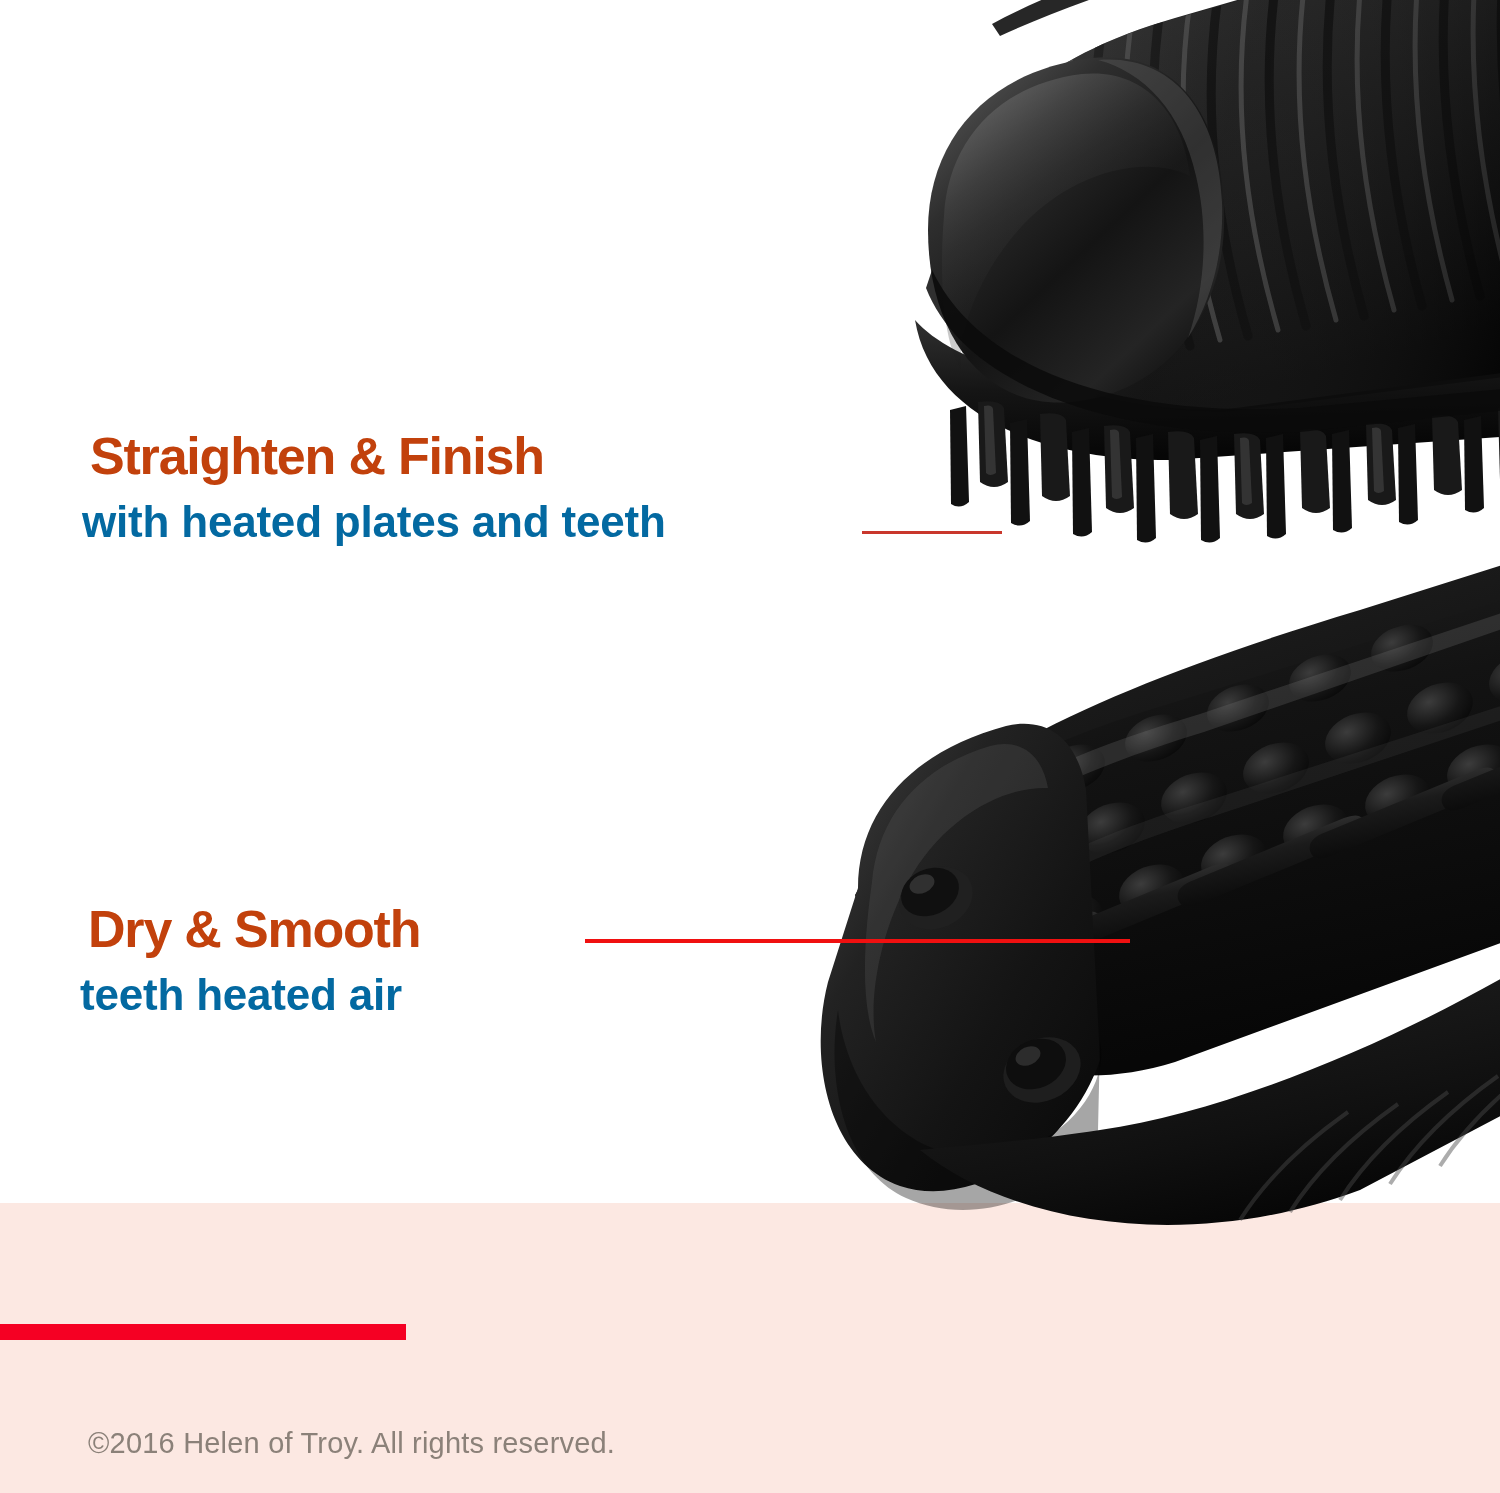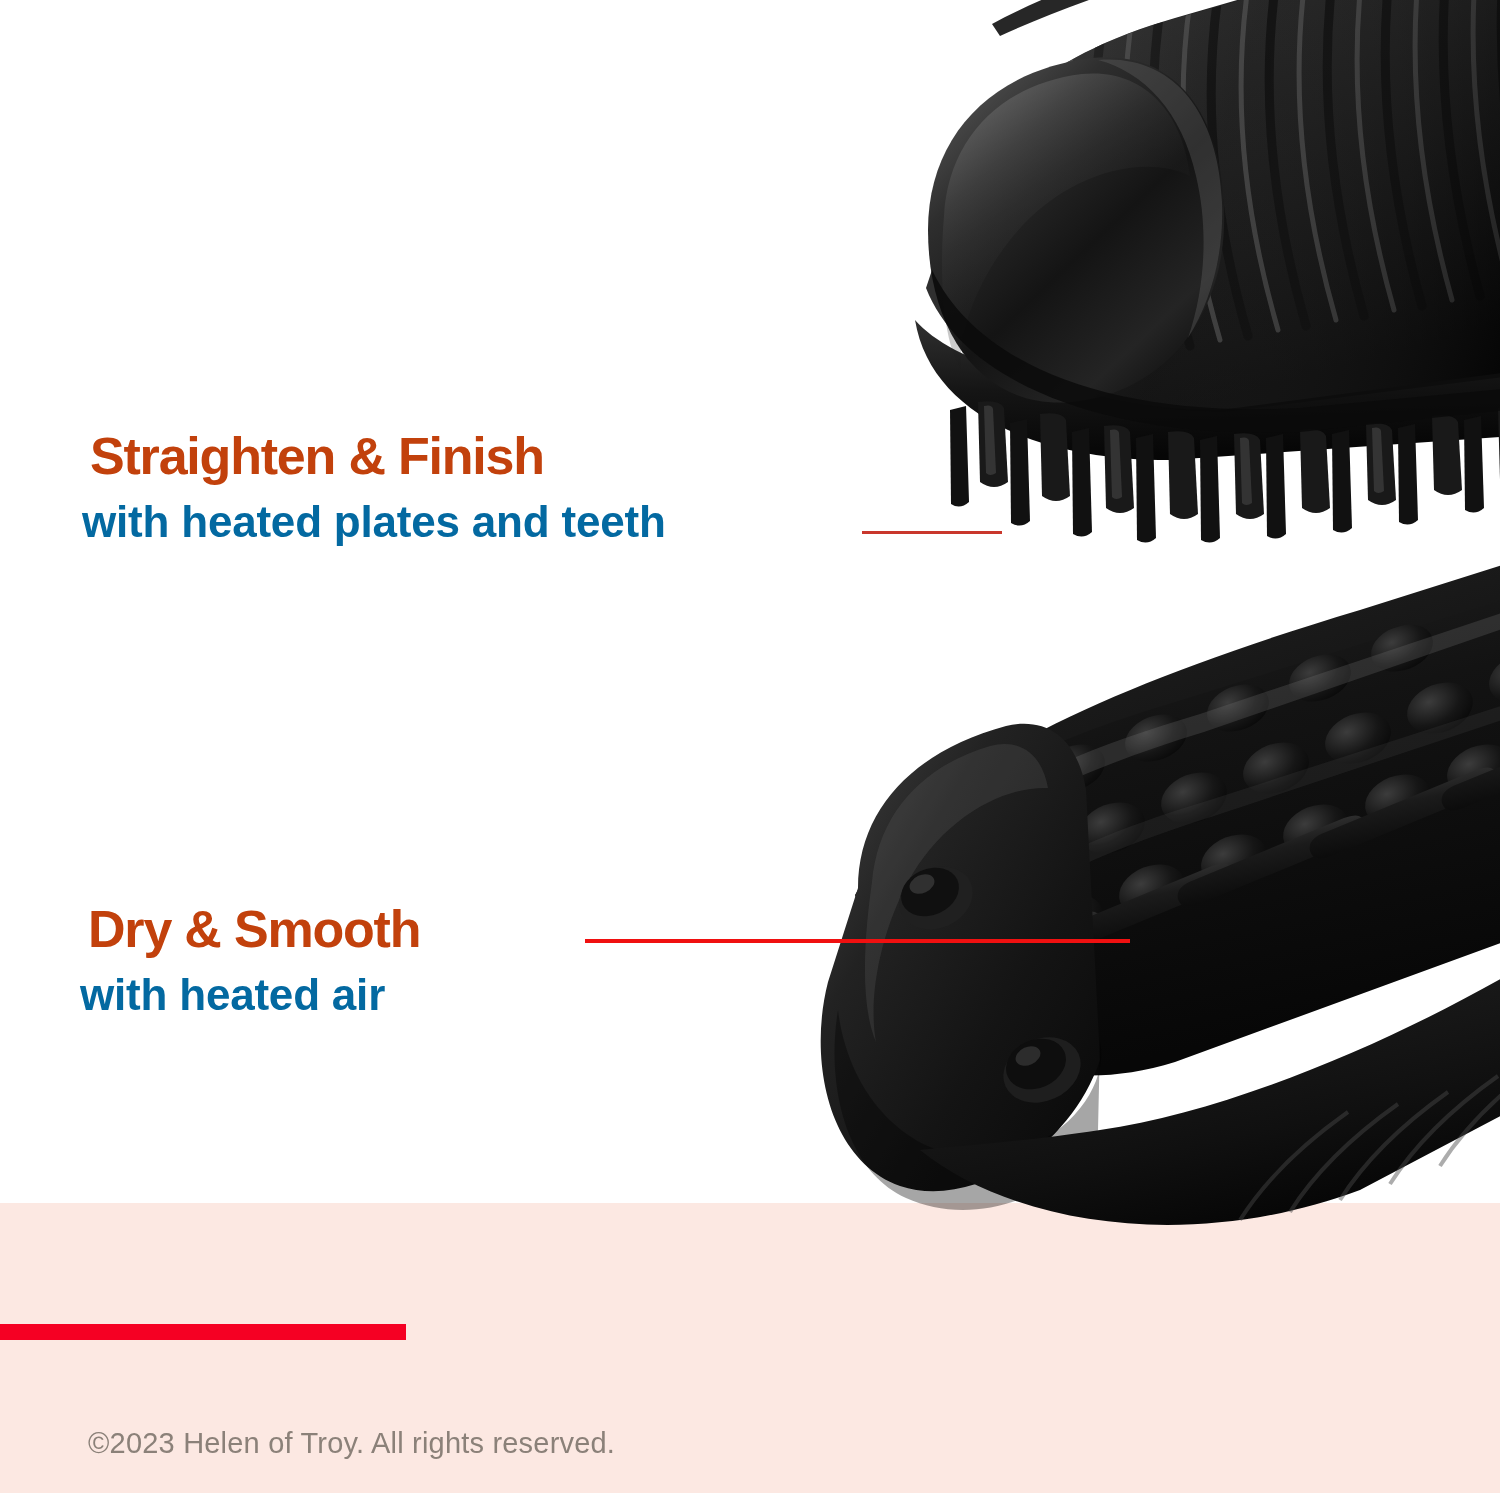--- a/index.html
+++ b/index.html
@@ -365,27 +365,27 @@
           <path d="M 740 610 C 764 572 800 536 848 502"></path>
           <path d="M 790 594 C 814 556 850 520 898 486"></path>
           <path d="M 840 576 C 864 538 900 502 948 468"></path>
         </g>
       </g>
     </svg>
   </div>
 
   <div class="footer-band"></div>
   <div class="footer-rule"></div>
-  <div class="footer-copyright">©2023 Helen of Troy. All rights reserved.</div>
+  <div class="footer-copyright">©2016 Helen of Troy. All rights reserved.</div>
 
   <div class="callout callout-1">
     <div class="callout-title">Straighten &amp; Finish</div>
     <div class="callout-sub">with heated plates and teeth</div>
   </div>
   <div class="leader leader-1"></div>
 
   <div class="callout callout-2">
     <div class="callout-title">Dry &amp; Smooth</div>
-    <div class="callout-sub">with heated air</div>
+    <div class="callout-sub">teeth heated air</div>
   </div>
   <div class="leader leader-2"></div>
 
 </div>
 
 </body></html>

